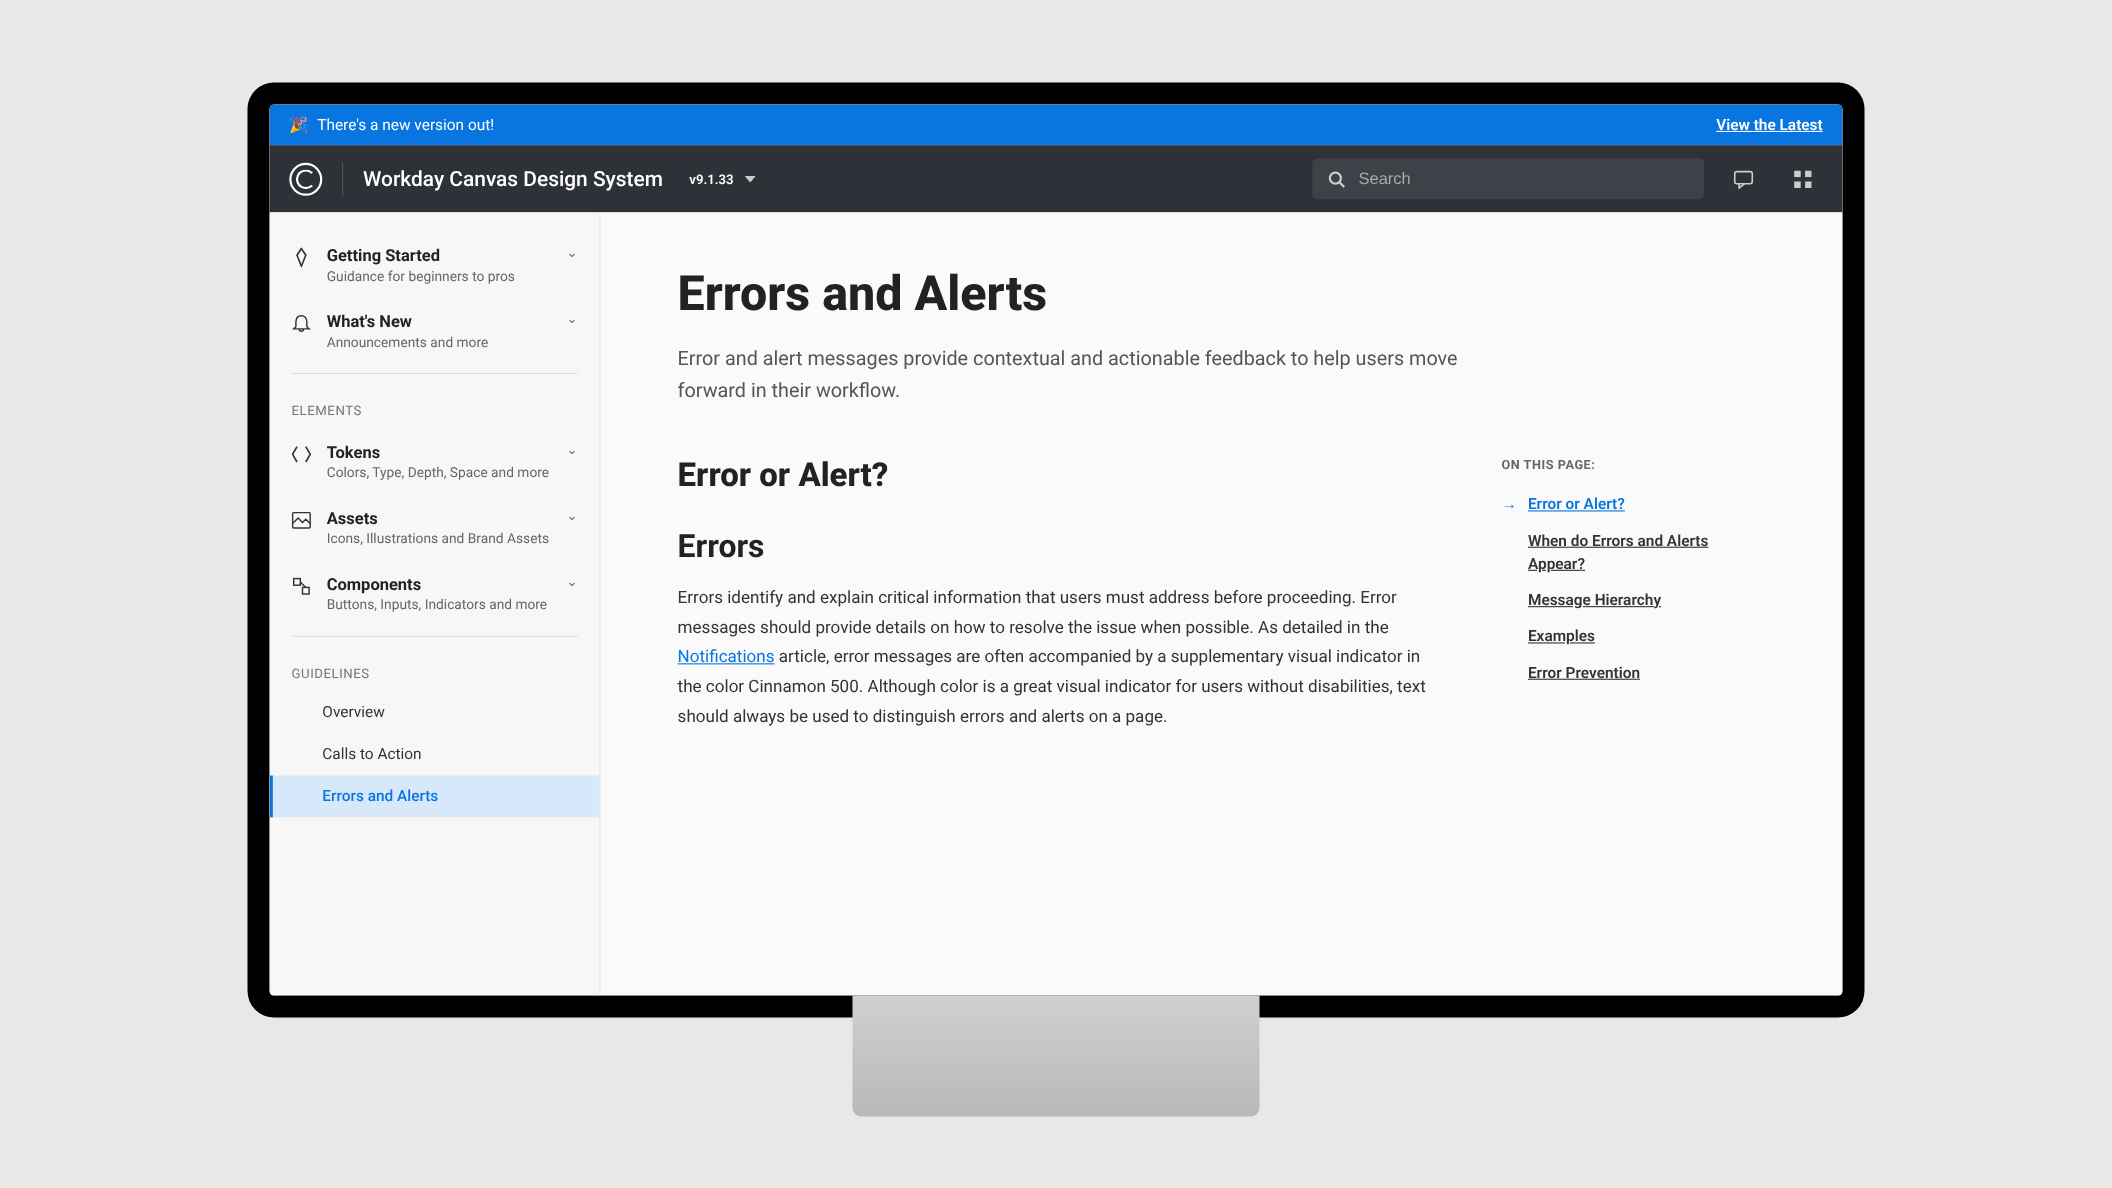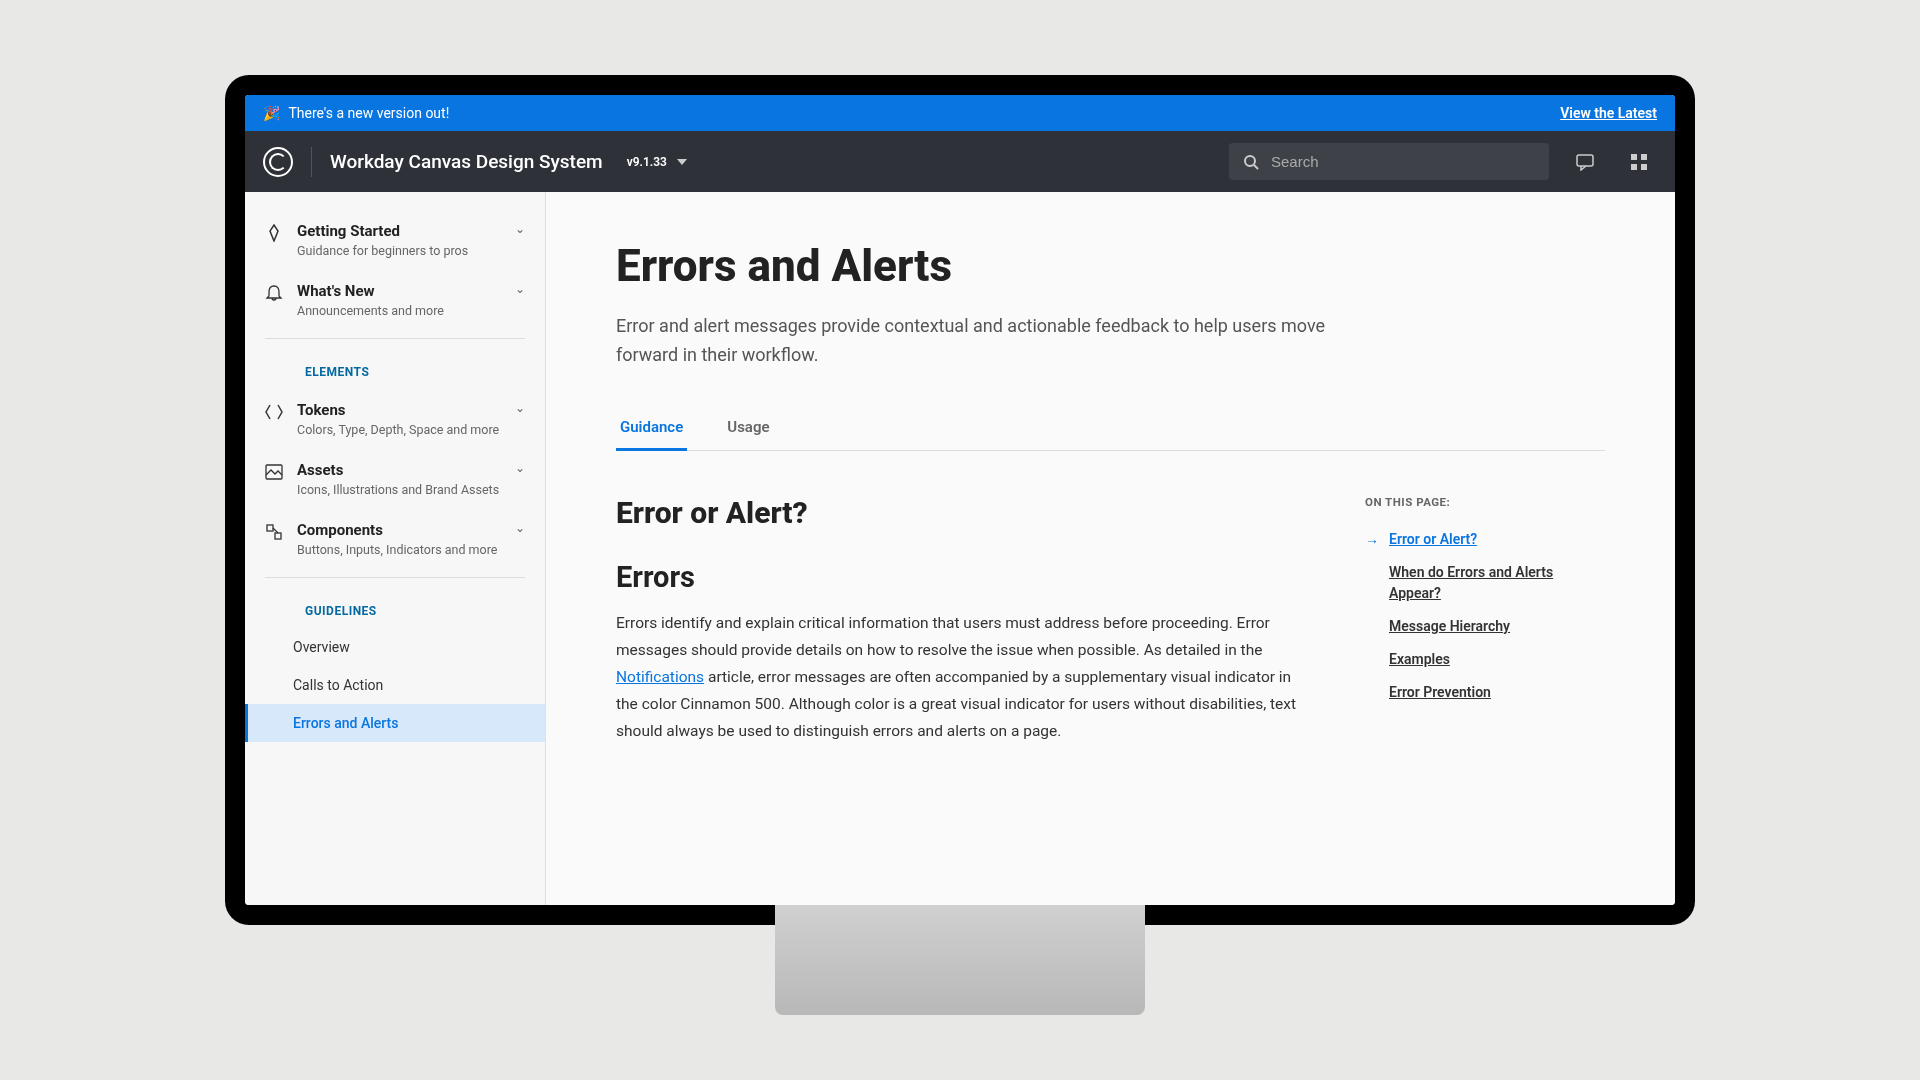--- a/index.html
+++ b/index.html
@@ -80,21 +80,21 @@
   display: flex; align-items: center; gap: 10px;
   font-size: 12px; font-weight: 600; cursor: pointer;
   margin-left: 6px;
 }
 .spacer { flex: 1; }
 .search-box {
   background: #3e4248;
   border-radius: 4px;
   padding: 10px 14px;
   display: flex; align-items: center; gap: 12px;
-  width: 320px;
+  width: 356px;
 }
 .search-input {
   background: transparent; border: none; outline: none;
   color: #ccc; font-size: 15px; flex: 1;
 }
 .search-input::placeholder { color: #aaa; }
 .header-icon-btn {
   width: 36px; height: 36px;
   display: flex; align-items: center; justify-content: center;
   cursor: pointer; color: #ccc;
@@ -112,22 +112,22 @@
   display: flex; align-items: flex-start; gap: 14px;
   cursor: pointer;
 }
 .nav-icon { width: 18px; height: 18px; margin-top: 2px; color: #333; flex-shrink: 0; }
 .nav-text { flex: 1; }
 .nav-title { font-size: 15px; font-weight: 700; color: #222; }
 .nav-desc { font-size: 12.5px; color: #666; margin-top: 3px; }
 .chevron { color: #666; font-size: 12px; }
 .nav-divider { height: 1px; background: #ddd; margin: 8px 20px; }
 .nav-section-label {
-  font-size: 12px; font-weight: 700; color: #0369a1;
-  letter-spacing: 0.5px; padding: 18px 20px 10px; margin-left: 40px;
+  font-size: 12px; font-weight: 400; color: #737373;
+  letter-spacing: 0.5px; padding: 18px 20px 10px;
 }
 .subnav-item {
   padding: 11px 20px 11px 48px;
   font-size: 14px; color: #333; cursor: pointer;
 }
 .subnav-item.active {
   background: #d7e8fb;
   color: #0875e1;
   font-weight: 500;
   border-left: 3px solid #0875e1;
@@ -294,24 +294,20 @@
         <div class="subnav-item">Overview</div>
         <div class="subnav-item">Calls to Action</div>
         <div class="subnav-item active">Errors and Alerts</div>
 
       </div>
 
       <div class="main">
         <h1 class="page-title">Errors and Alerts</h1>
         <p class="page-desc">Error and alert messages provide contextual and actionable feedback to help users move forward in their workflow.</p>
 
-        <div class="tabs">
-          <div class="tab active">Guidance</div>
-          <div class="tab">Usage</div>
-        </div>
 
         <div class="content-row">
           <div class="content-col">
             <h2 class="h2">Error or Alert?</h2>
             <h3 class="h3">Errors</h3>
             <p class="para">
               <span>Errors identify and explain critical information that users must address before proceeding. Error messages should provide details on how to resolve the issue when possible. As detailed in the </span><a class="link">Notifications</a><span> article, error messages are often accompanied by a supplementary visual indicator in the color Cinnamon 500. Although color is a great visual indicator for users without disabilities, text should always be used to distinguish errors and alerts on a page.</span>
             </p>
           </div>
 

